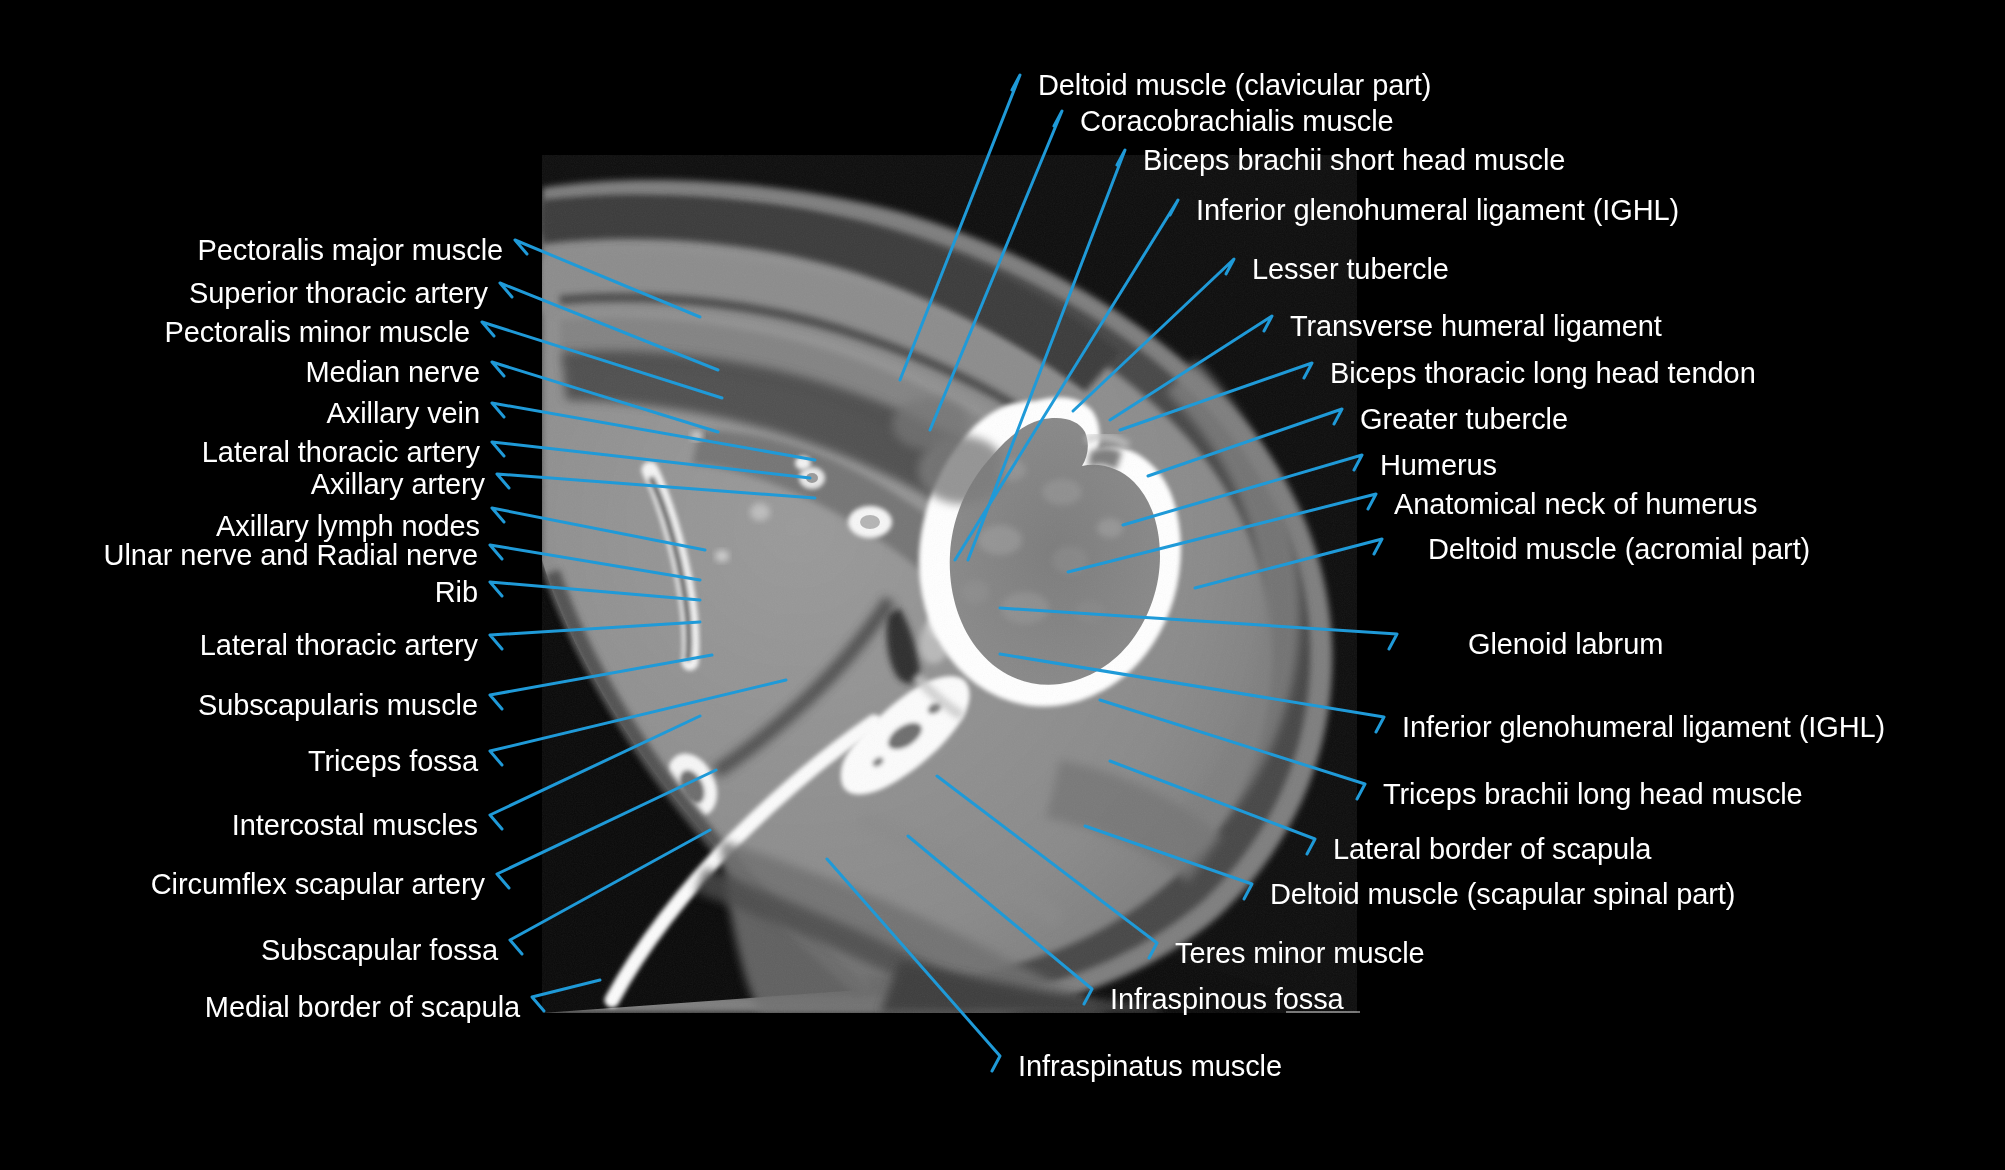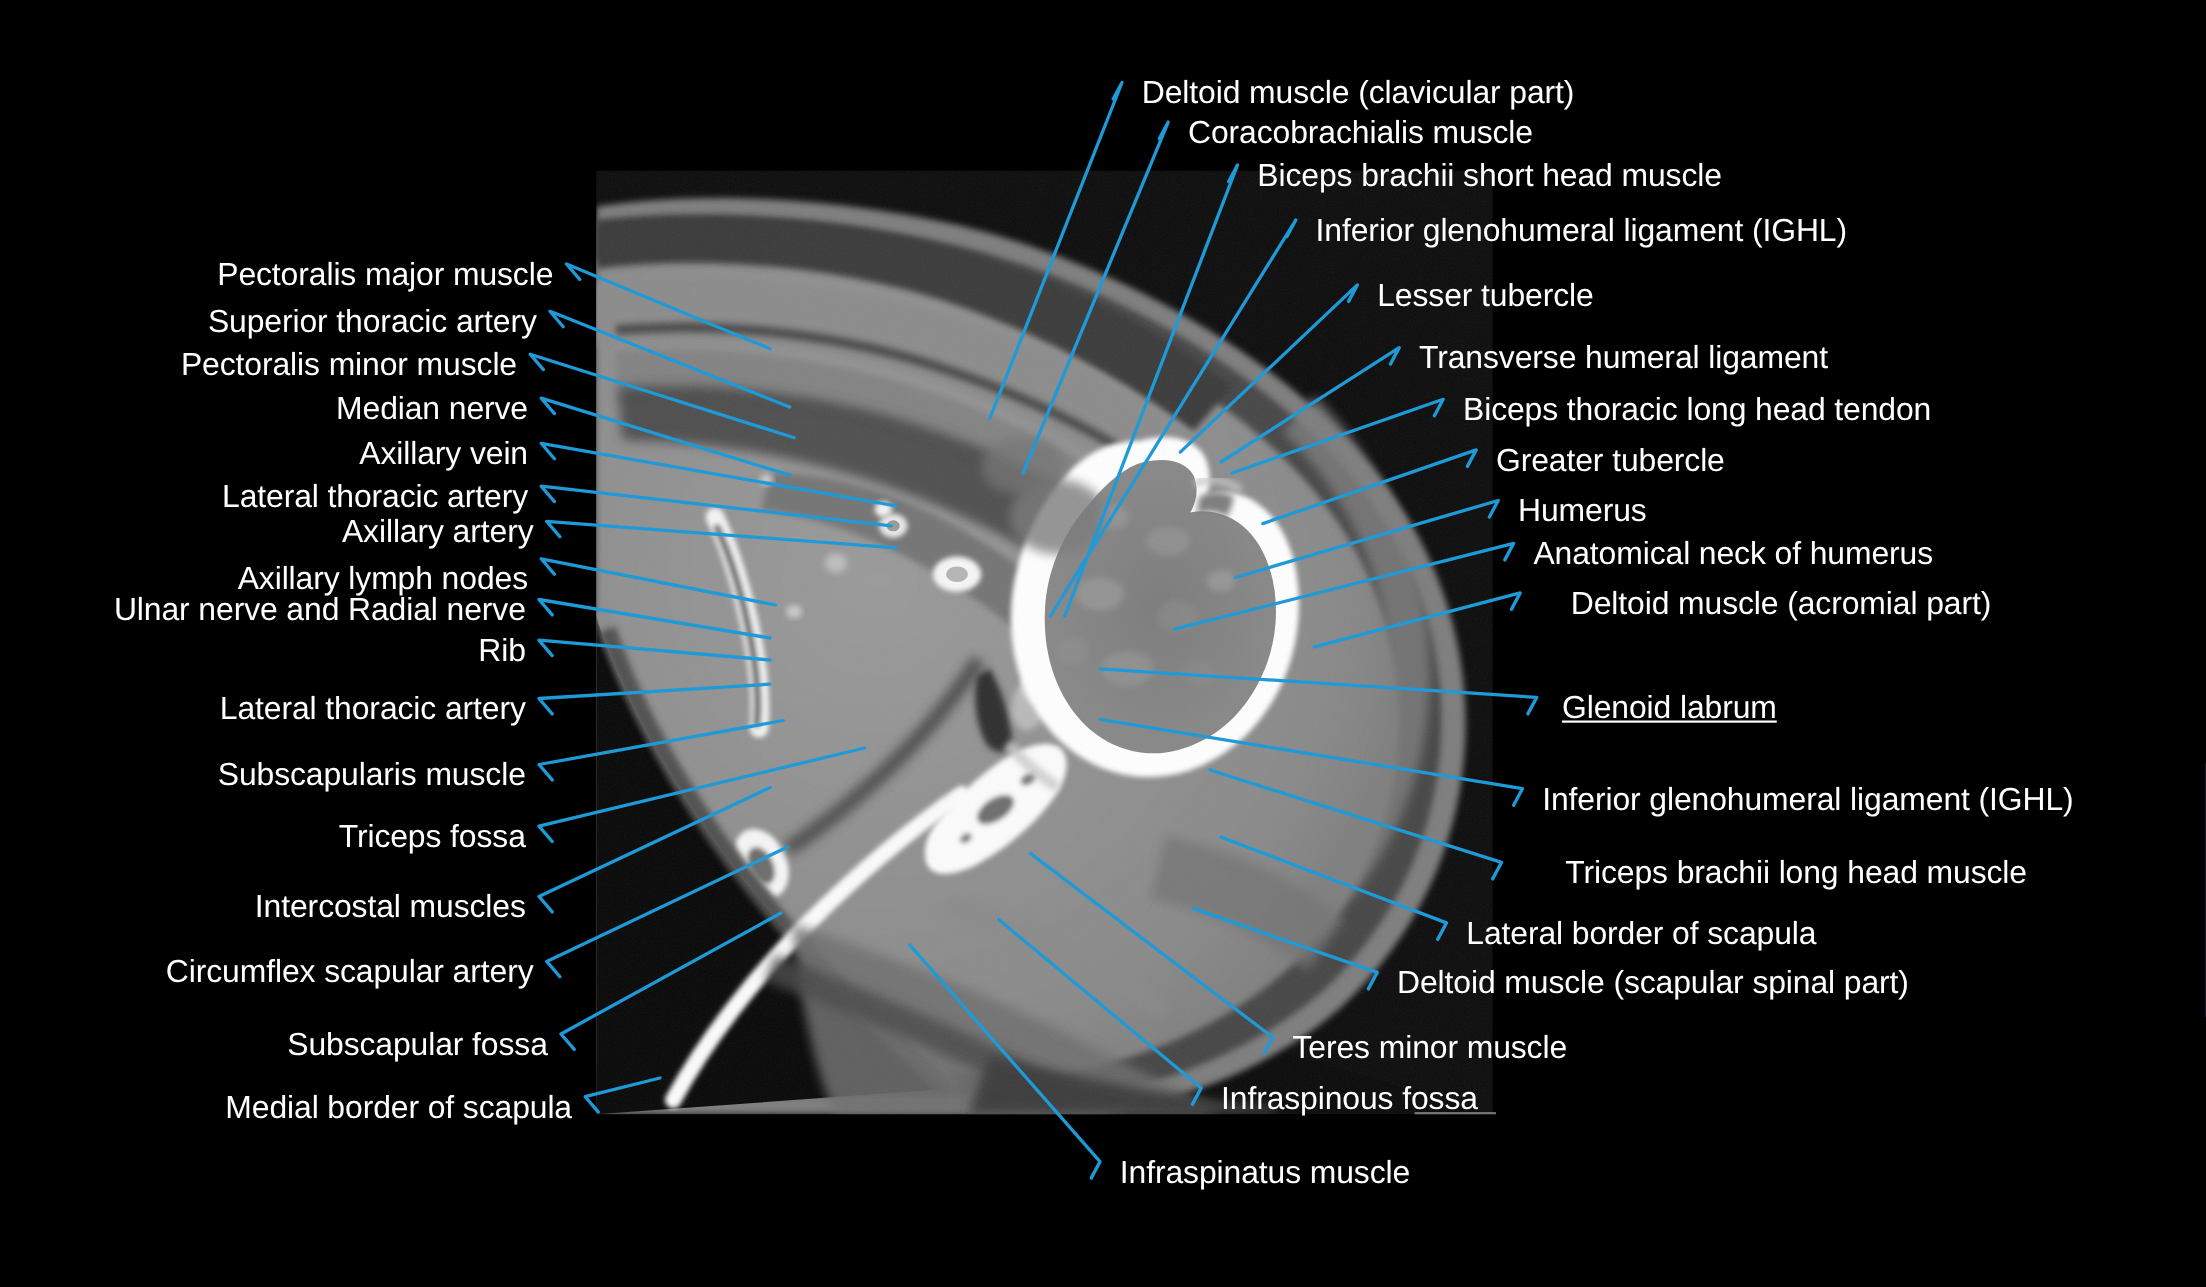--- a/index.html
+++ b/index.html
@@ -306,23 +306,23 @@
       <div class="label left-aligned" style="left: 1080px; top: 121px;">Coracobrachialis muscle</div>
       <div class="label left-aligned" style="left: 1143px; top: 160px;">Biceps brachii short head muscle</div>
       <div class="label left-aligned" style="left: 1196px; top: 210px;">Inferior glenohumeral ligament (IGHL)</div>
       <div class="label left-aligned" style="left: 1252px; top: 269px;">Lesser tubercle</div>
       <div class="label left-aligned" style="left: 1290px; top: 326px;">Transverse humeral ligament</div>
       <div class="label left-aligned" style="left: 1330px; top: 373px;">Biceps thoracic long head tendon</div>
       <div class="label left-aligned" style="left: 1360px; top: 419px;">Greater tubercle</div>
       <div class="label left-aligned" style="left: 1380px; top: 465px;">Humerus</div>
       <div class="label left-aligned" style="left: 1394px; top: 504px;">Anatomical neck of humerus</div>
       <div class="label left-aligned" style="left: 1400px; top: 549px; margin-left: 28px;">Deltoid muscle (acromial part)</div>
-      <div class="label left-aligned" style="left: 1420px; top: 644px; text-decoration: underline;">Glenoid labrum</div>
+      <div class="label left-aligned" style="left: 1468px; top: 644px;">Glenoid labrum</div>
       <div class="label left-aligned" style="left: 1402px; top: 727px;">Inferior glenohumeral ligament (IGHL)</div>
-      <div class="label left-aligned" style="left: 1383px; top: 794px; margin-left: 40px;">Triceps brachii long head muscle</div>
+      <div class="label left-aligned" style="left: 1383px; top: 794px;">Triceps brachii long head muscle</div>
       <div class="label left-aligned" style="left: 1333px; top: 849px;">Lateral border of scapula</div>
       <div class="label left-aligned" style="left: 1270px; top: 894px;">Deltoid muscle (scapular spinal part)</div>
       <div class="label left-aligned" style="left: 1175px; top: 953px;">Teres minor muscle</div>
       <div class="label left-aligned" style="left: 1110px; top: 999px;">Infraspinous fossa</div>
       <div class="label left-aligned" style="left: 1018px; top: 1066px;">Infraspinatus muscle</div>
       <div class="label right-aligned" style="left: 503px; top: 250px;">Pectoralis major muscle</div>
       <div class="label right-aligned" style="left: 488px; top: 293px;">Superior thoracic artery</div>
       <div class="label right-aligned" style="left: 470px; top: 332px;">Pectoralis minor muscle</div>
       <div class="label right-aligned" style="left: 480px; top: 372px;">Median nerve</div>
       <div class="label right-aligned" style="left: 480px; top: 413px;">Axillary vein</div>

